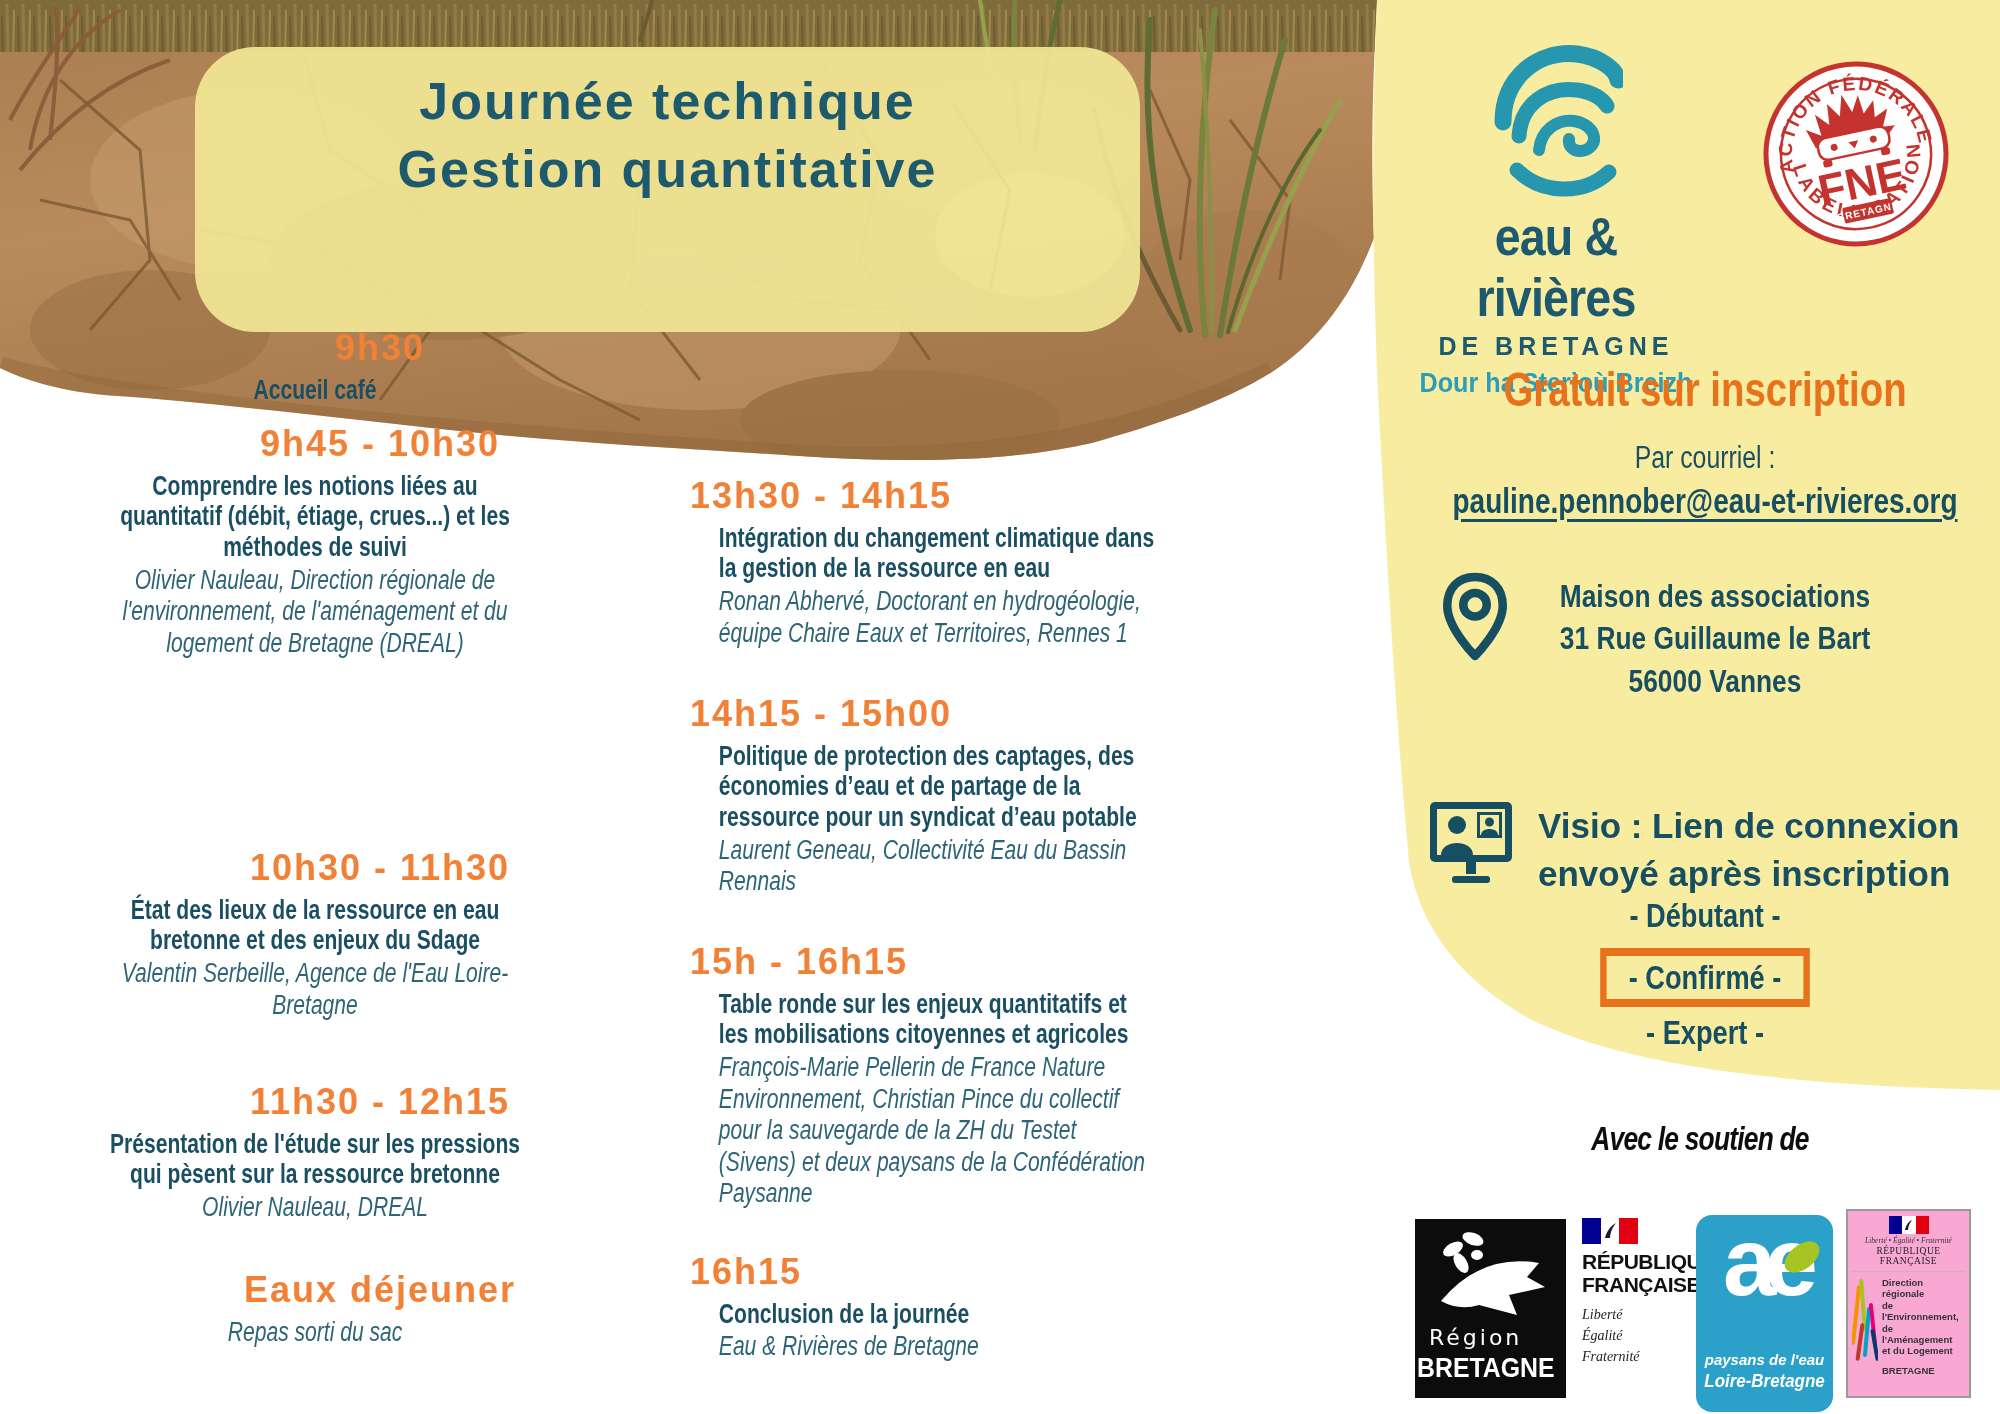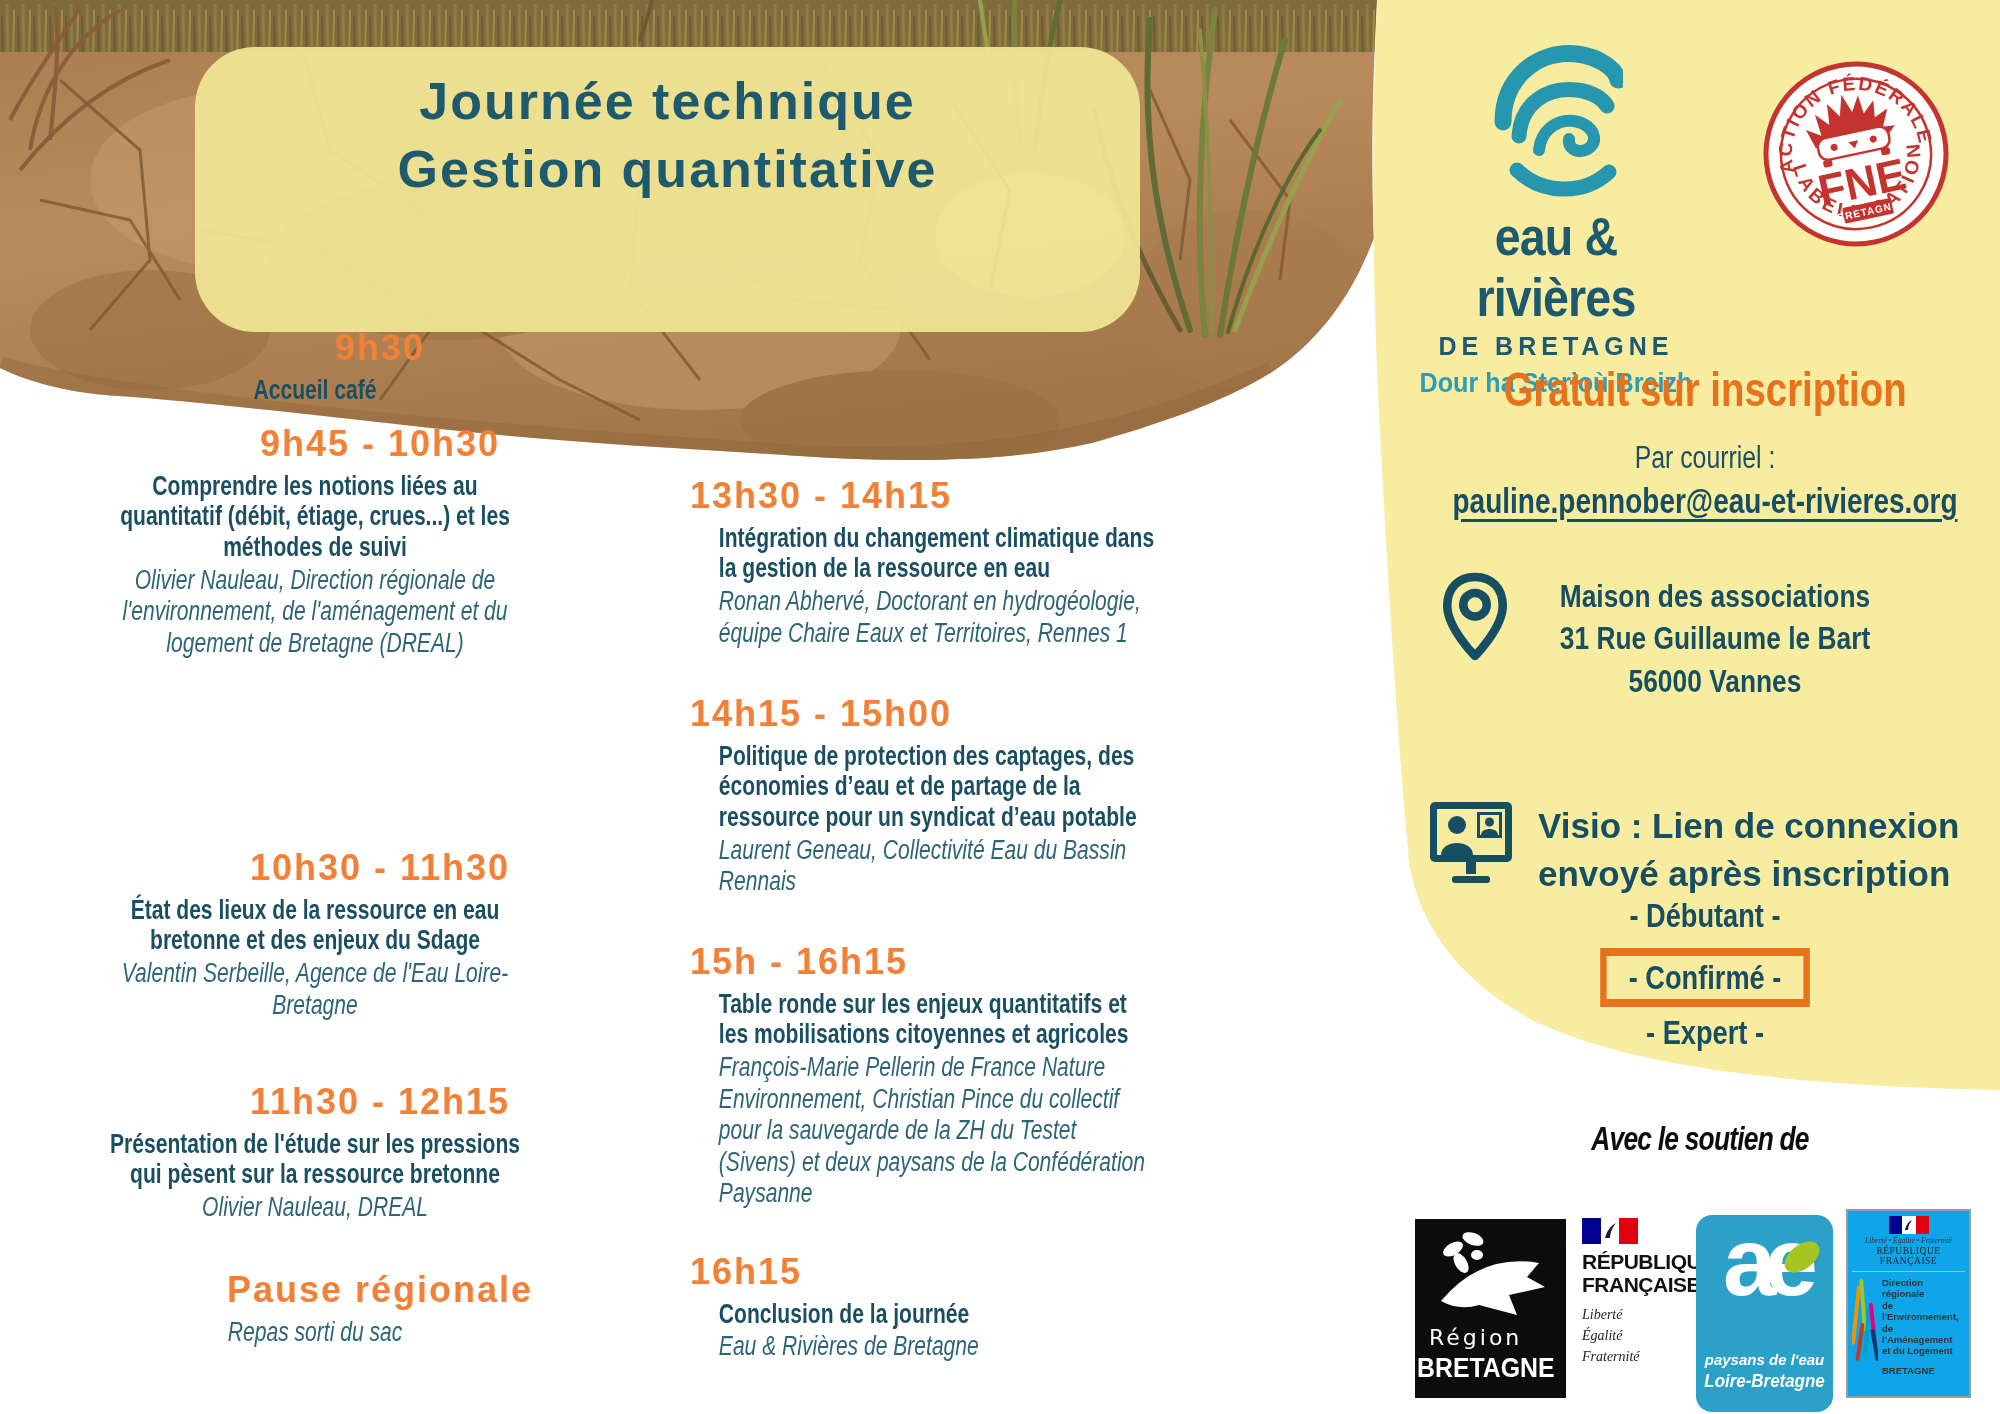--- a/index.html
+++ b/index.html
@@ -65,21 +65,21 @@
   .rf-box{position:absolute;left:1582px;top:1218px;width:150px;height:180px;background:#fff;}
   .rf-name{font-size:21px;font-weight:800;color:#111;line-height:1.1;margin-top:6px;white-space:pre-line;letter-spacing:-0.5px;}
   .rf-motto{font-family:"Liberation Serif",serif;font-style:italic;font-size:14px;color:#222;line-height:1.5;margin-top:8px;white-space:pre-line;}
 
   .ae-box{position:absolute;left:1696px;top:1215px;width:137px;height:197px;background:#2ba0c8;border-radius:16px;overflow:hidden;}
   .ae-mono{position:absolute;left:0;top:-8px;width:137px;text-align:center;color:#fff;font-size:96px;font-weight:800;letter-spacing:-12px;}
   .ae-leaf{position:absolute;left:86px;top:30px;width:40px;height:24px;background:#a6c522;border-radius:50%;transform:rotate(-38deg);}
   .ae-l1{position:absolute;left:0;top:136px;width:137px;text-align:center;color:#fff;font-size:15px;font-style:italic;font-weight:700;}
   .ae-l2{position:absolute;left:0;top:156px;width:137px;text-align:center;color:#fff;font-size:18px;font-style:italic;font-weight:800;transform:scaleX(.94);transform-origin:50% 0;}
 
-  .dreal-box{position:absolute;left:1846px;top:1209px;width:125px;height:189px;background:#0ea5e9;border:2px solid #9a9a9a;box-sizing:border-box;padding:5px 4px;}
+  .dreal-box{position:absolute;left:1846px;top:1209px;width:125px;height:189px;background:#f9a8d4;border:2px solid #9a9a9a;box-sizing:border-box;padding:5px 4px;}
   .dreal-motto{font-family:"Liberation Serif",serif;font-style:italic;font-size:7.5px;color:#333;margin-top:2px;text-align:center;}
   .dreal-rep{font-family:"Liberation Serif",serif;font-size:9.5px;color:#222;letter-spacing:.5px;text-align:center;margin-top:1px;border-bottom:1px solid #bbb;padding-bottom:5px;}
   .dreal-body{display:flex;margin-top:5px;}
   .dreal-name{font-size:9.5px;font-weight:700;color:#333;line-height:1.2;white-space:pre-line;}
   .dreal-region{font-size:9.5px;font-weight:700;color:#333;margin-top:8px;}
 </style>
 </head>
 <body>
 
 <div class="poster">
@@ -191,21 +191,21 @@
   </div>
   <div class="session sess-left" style="top:1082px">
     <div class="time">11h30 - 12h15</div>
     <div class="cxL">
       <p class="s-title ind-l">Présentation de l'étude sur les pressions
 qui pèsent sur la ressource bretonne</p>
       <p class="s-speaker ind-l">Olivier Nauleau, DREAL</p>
     </div>
   </div>
   <div class="session sess-left" style="top:1270px">
-    <div class="time">Pause régionale</div>
+    <div class="time">Eaux déjeuner</div>
     <div class="cxL">
         <p class="s-speaker ind-l">Repas sorti du sac</p>
       </div>
   </div>
 
   <div class="session sess-mid" style="top:476px">
     <div class="time">13h30 - 14h15</div>
     <div class="cxL">
       <p class="s-title ind-m">Intégration du changement climatique dans
 la gestion de la ressource en eau</p>

